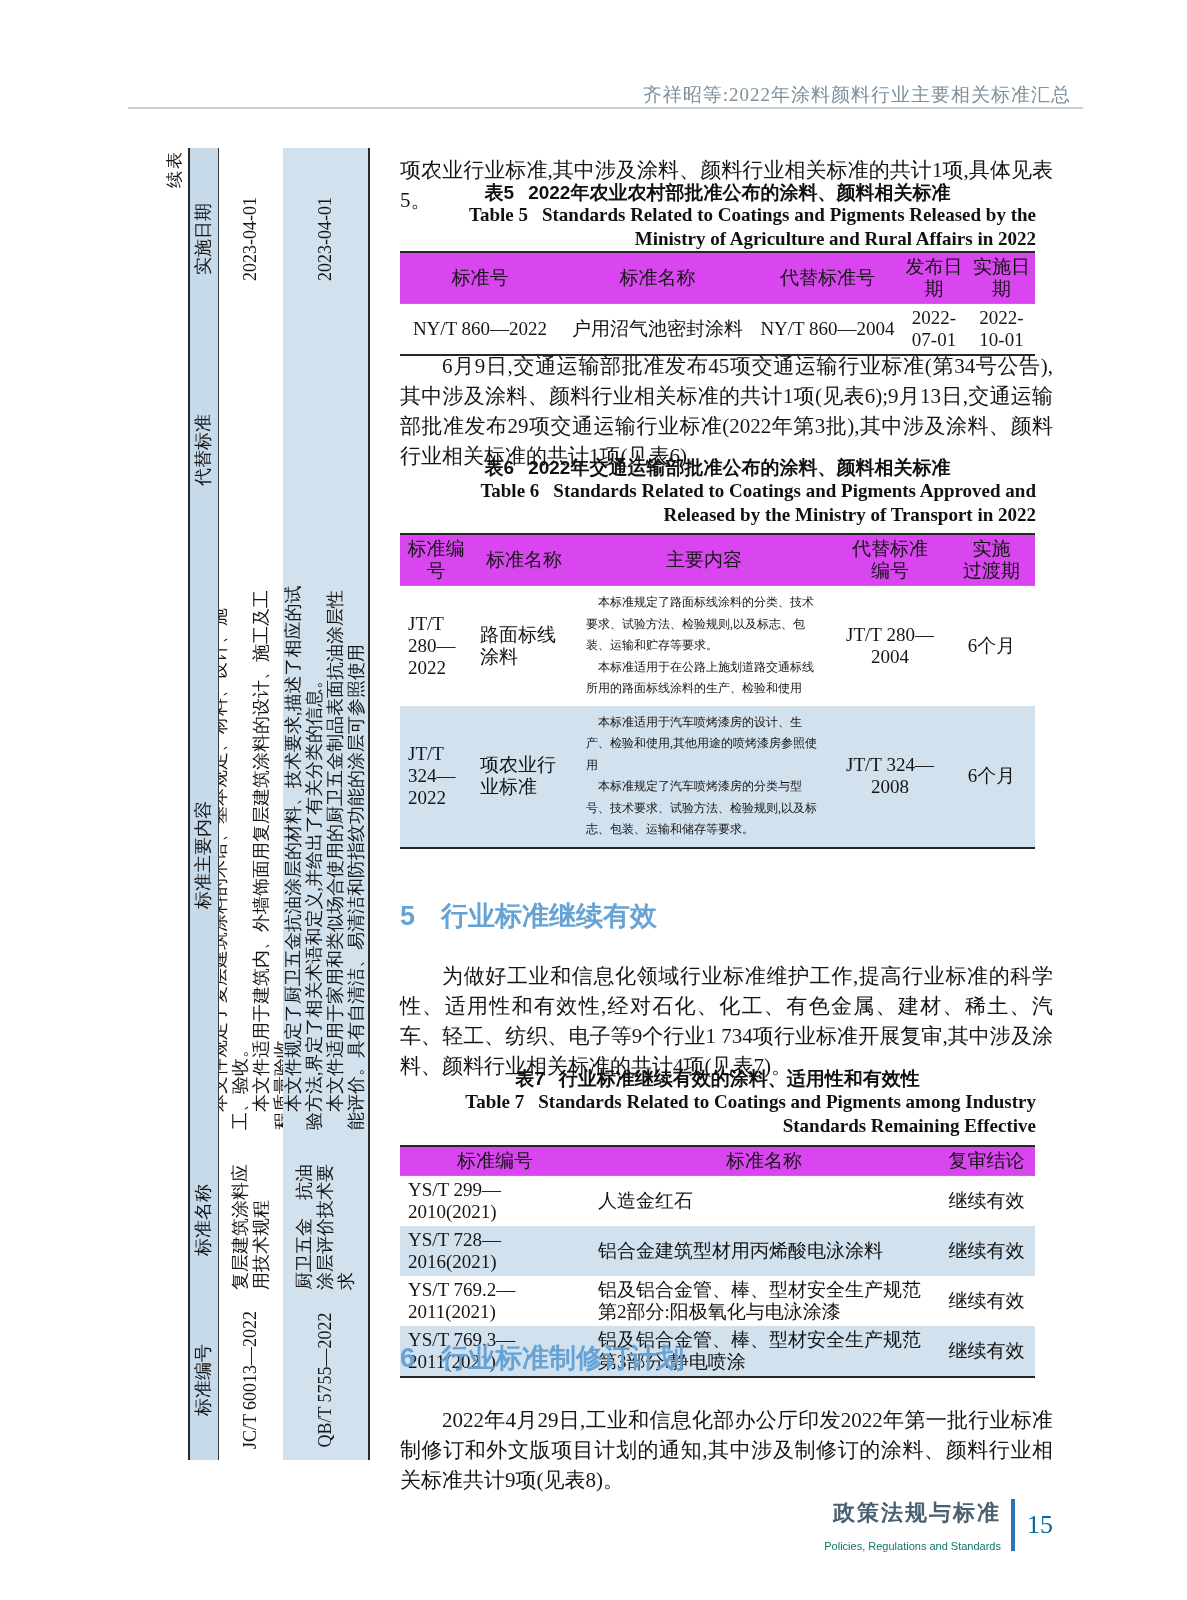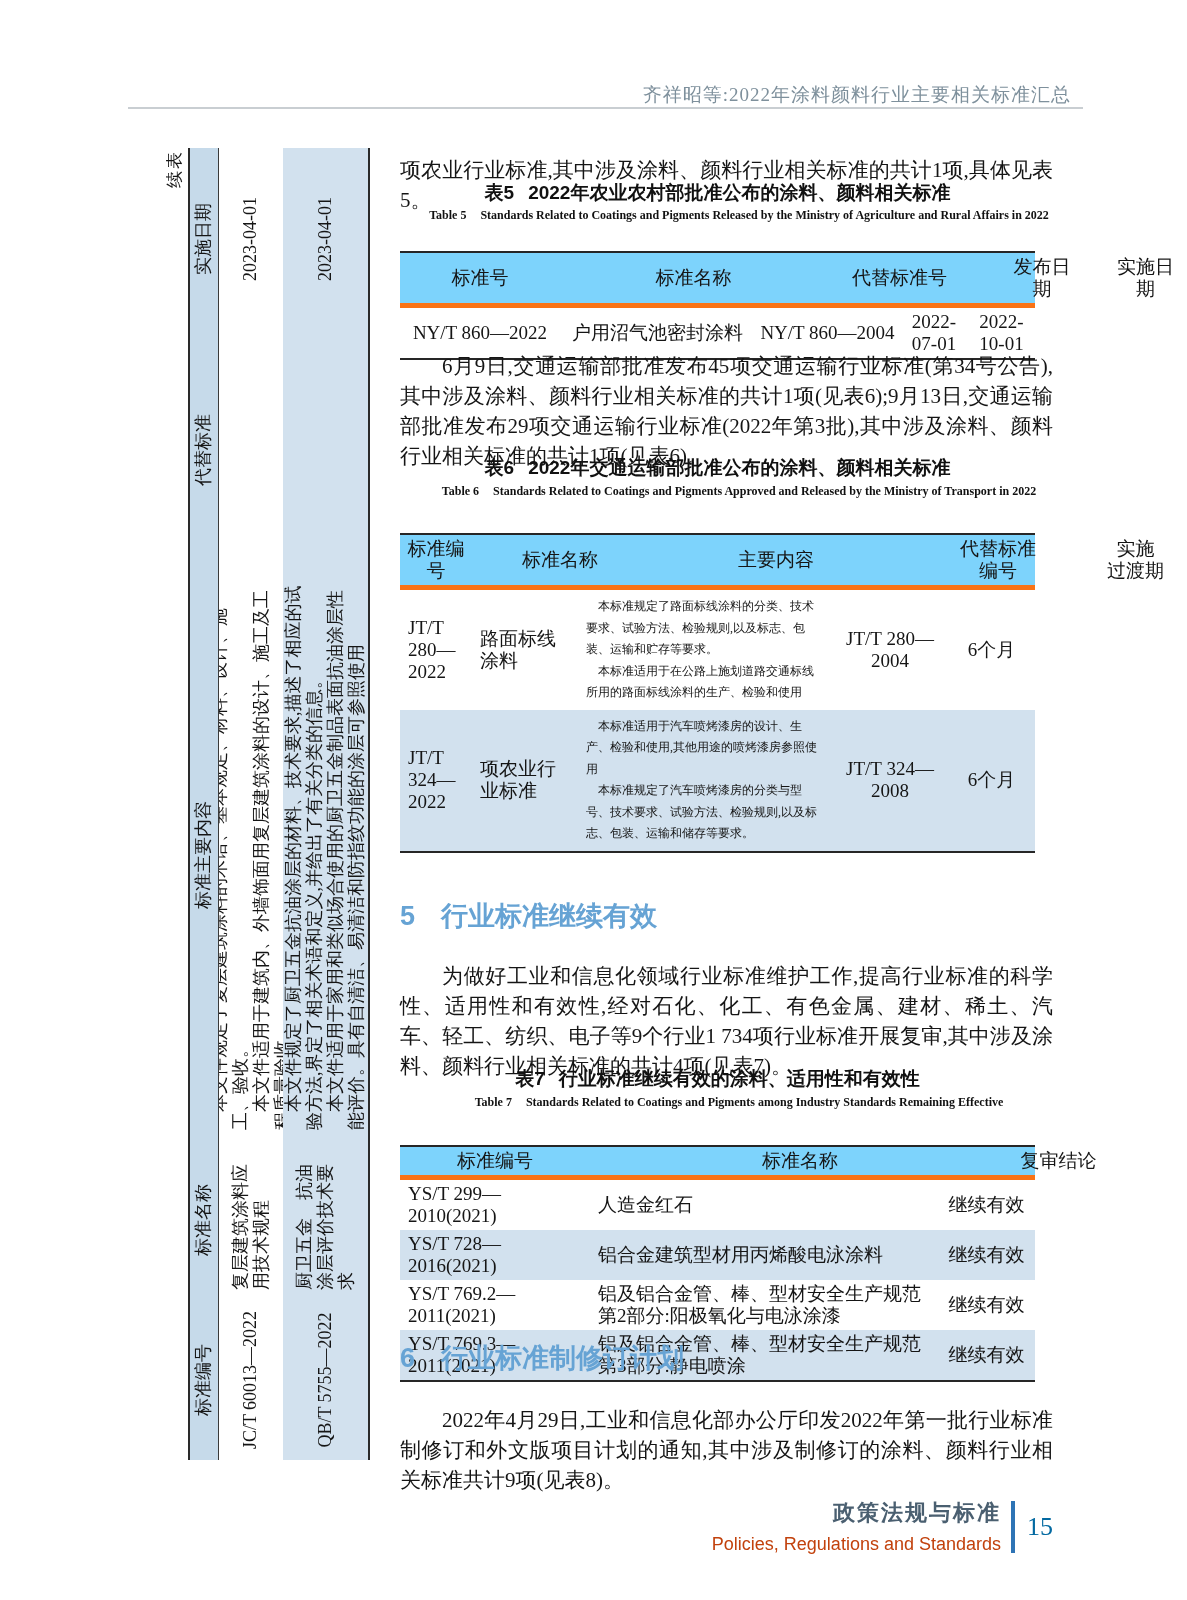--- a/index.html
+++ b/index.html
@@ -26,51 +26,51 @@
   .sb-content{display:block;align-self:center;}
   .sb-content p{margin:0;text-indent:1em;line-height:21px;}
 
   
   .para{position:absolute;left:400px;width:653px;font-size:21px;line-height:30px;
         text-align:justify;text-justify:inter-ideograph;}
   .indent2{text-indent:2em;}
 
   .cap-cn{position:absolute;left:400px;width:635px;text-align:center;
           font-family:"Liberation Sans","DejaVu Sans",sans-serif;font-weight:bold;font-size:19px;color:#111;}
-  .cap-en{position:absolute;left:429px;width:620px;text-align:center;
-          font-weight:bold;font-size:12px;line-height:24px;color:#111;}
+  .cap-en{position:absolute;left:416px;width:620px;text-align:right;
+          font-weight:bold;font-size:19px;line-height:24px;color:#111;}
   .cap-label{margin-right:14px;}
 
   .jtable{position:absolute;left:400px;width:635px;border-top:2px solid #262626;border-bottom:2px solid #262626;
           font-size:19px;}
   .jrow{display:grid;}
   .t5 .jrow{grid-template-columns:160px 195px 145px 68px 67px;}
   .t6 .jrow{grid-template-columns:72px 104px 256px 116px 87px;}
   .t7 .jrow{grid-template-columns:190px 348px 97px;}
-  .hrow{background:#7dd3fc;border-bottom:5px solid #f97316;gap:36px;}
+  .hrow{background:#d946ef;border-bottom:1px solid #f97316;}
   .altrow{background:#d2e1ee;}
   .jcell{display:flex;align-items:center;justify-content:center;text-align:center;
          padding:3px 4px;line-height:22px;white-space:pre-line;}
   .jcell.left{justify-content:flex-start;text-align:left;padding-left:8px;padding-right:6px;}
   .t5 .jcell{min-height:24px;}
   .t5 .hrow .jcell{min-height:26px;}
   .content-cell{display:block;font-size:12px;padding:6px 8px 6px 10px;}
   .content-cell p{margin:0;text-indent:1em;line-height:21.5px;text-align:left;}
 
   .sec-heading{position:absolute;left:400px;width:653px;
                font-family:"Liberation Sans","DejaVu Sans",sans-serif;font-weight:bold;
                font-size:27px;color:#66a3d4;}
   .sec-heading .sec-num{margin-right:26px;}
 
   
   .footer{position:absolute;top:1498px;right:122px;display:flex;align-items:center;}
   .footer-texts{display:flex;flex-direction:column;align-items:flex-end;margin-right:10px;}
   .footer-cn{font-family:"Liberation Sans","DejaVu Sans",sans-serif;font-weight:bold;
              font-size:22px;color:#4a5f70;letter-spacing:2px;}
-  .footer-en{font-family:"Liberation Sans","DejaVu Sans",sans-serif;font-size:18px;color:#c2410c;margin-top:6px;}
+  .footer-en{font-family:"Liberation Sans","DejaVu Sans",sans-serif;font-size:11px;color:#0f766e;margin-top:12px;}
   .footer-bar{width:4px;height:52px;background:#2e74b5;margin-right:12px;}
   .footer-num{font-size:26px;color:#0369a1;}
 </style>
 </head>
 <body>
 
 <div class="page">
 
   <div class="running-head">齐祥昭等:2022年涂料颜料行业主要相关标准汇总</div>
   <div class="head-rule"></div>

